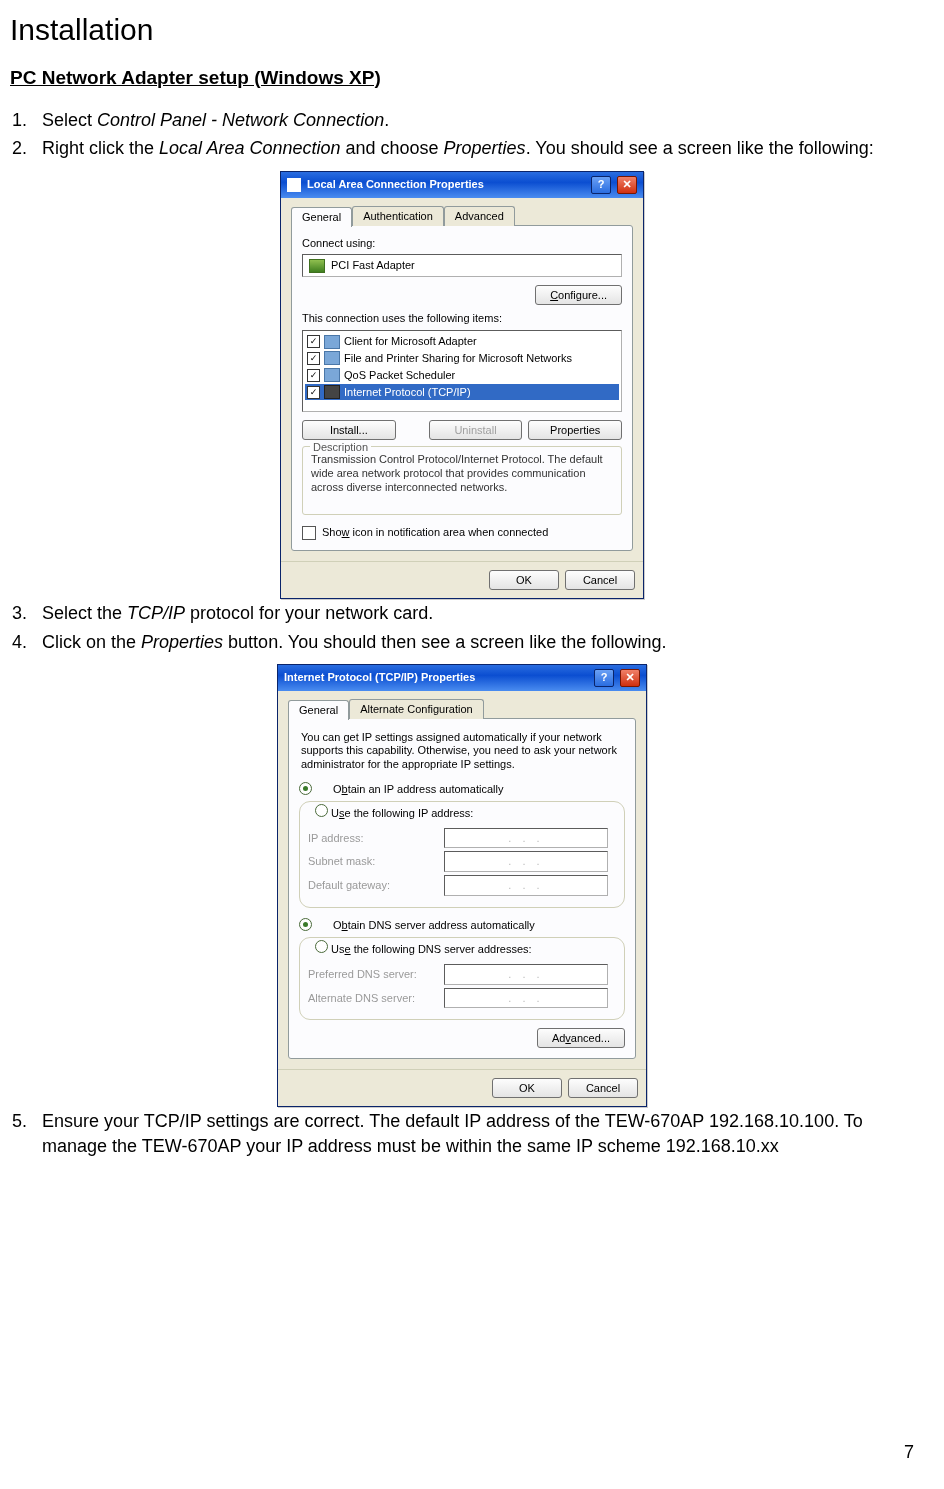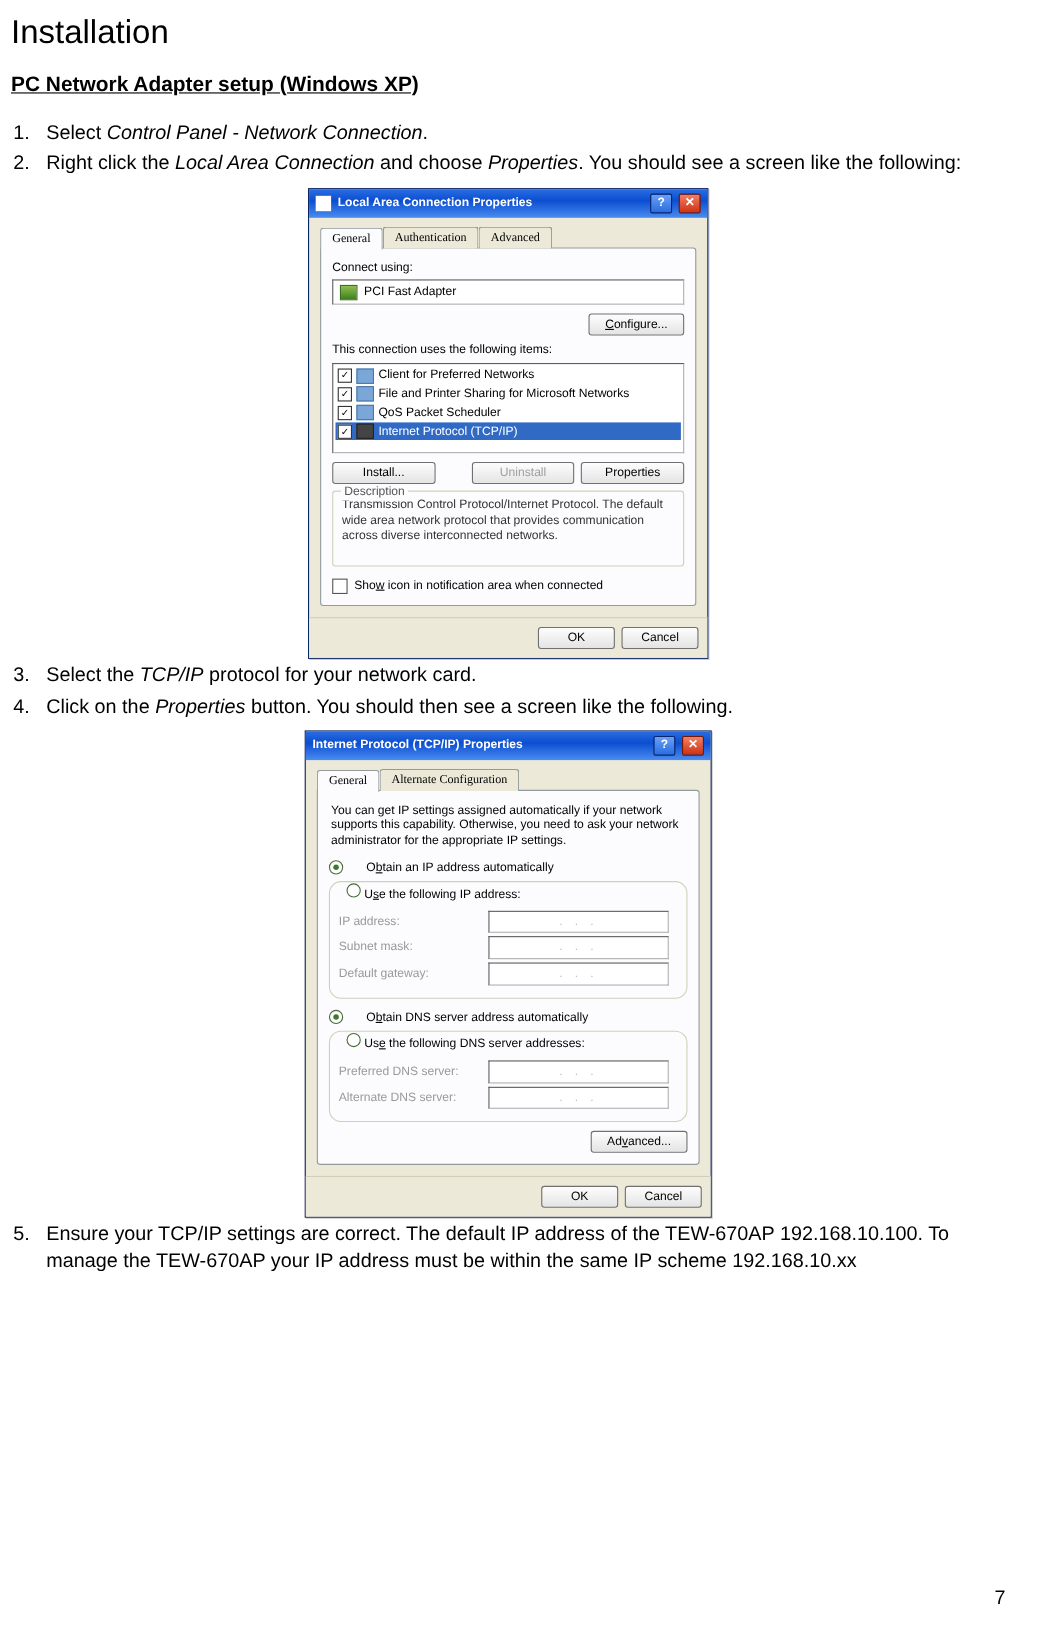--- a/index.html
+++ b/index.html
@@ -69,21 +69,20 @@
   }
   .xp-body { padding: 8px 10px 10px 10px; }
   .xp-tabs { display: flex; gap: 0px; margin-bottom: -1px; }
   .xp-tab {
     border: 1px solid #919b9c;
     border-bottom: none;
     background:#ece9d8;
     padding: 2px 10px;
     border-radius: 3px 3px 0 0;
     font-size: 11px;
-    font-family: Liberation Serif, serif;
   }
   .xp-tab.active { background:#fcfcfe; position:relative; top:1px; }
   .xp-tabpanel {
     border: 1px solid #919b9c;
     background:#fcfcfe;
     padding: 10px;
     border-radius: 0 3px 3px 3px;
   }
   .xp-label { display:block; margin-bottom:4px; }
   .xp-textbox-wrap {
@@ -184,21 +183,21 @@
           <span>PCI Fast Adapter</span>
         </div>
         <div class="row-right">
           <button class="xp-button"><span style="text-decoration:underline">C</span>onfigure...</button>
         </div>
         <span class="xp-label" style="margin-top:6px;">This connection uses the following items:</span>
         <div class="xp-listbox">
           <div class="xp-listitem">
             <span class="chk">✓</span>
             <span class="comp-icon"></span>
-            <span>Client for Preferred Networks</span>
+            <span>Client for Microsoft Adapter</span>
           </div>
           <div class="xp-listitem">
             <span class="chk">✓</span>
             <span class="comp-icon"></span>
             <span>File and Printer Sharing for Microsoft Networks</span>
           </div>
           <div class="xp-listitem">
             <span class="chk">✓</span>
             <span class="comp-icon"></span>
             <span>QoS Packet Scheduler</span>

